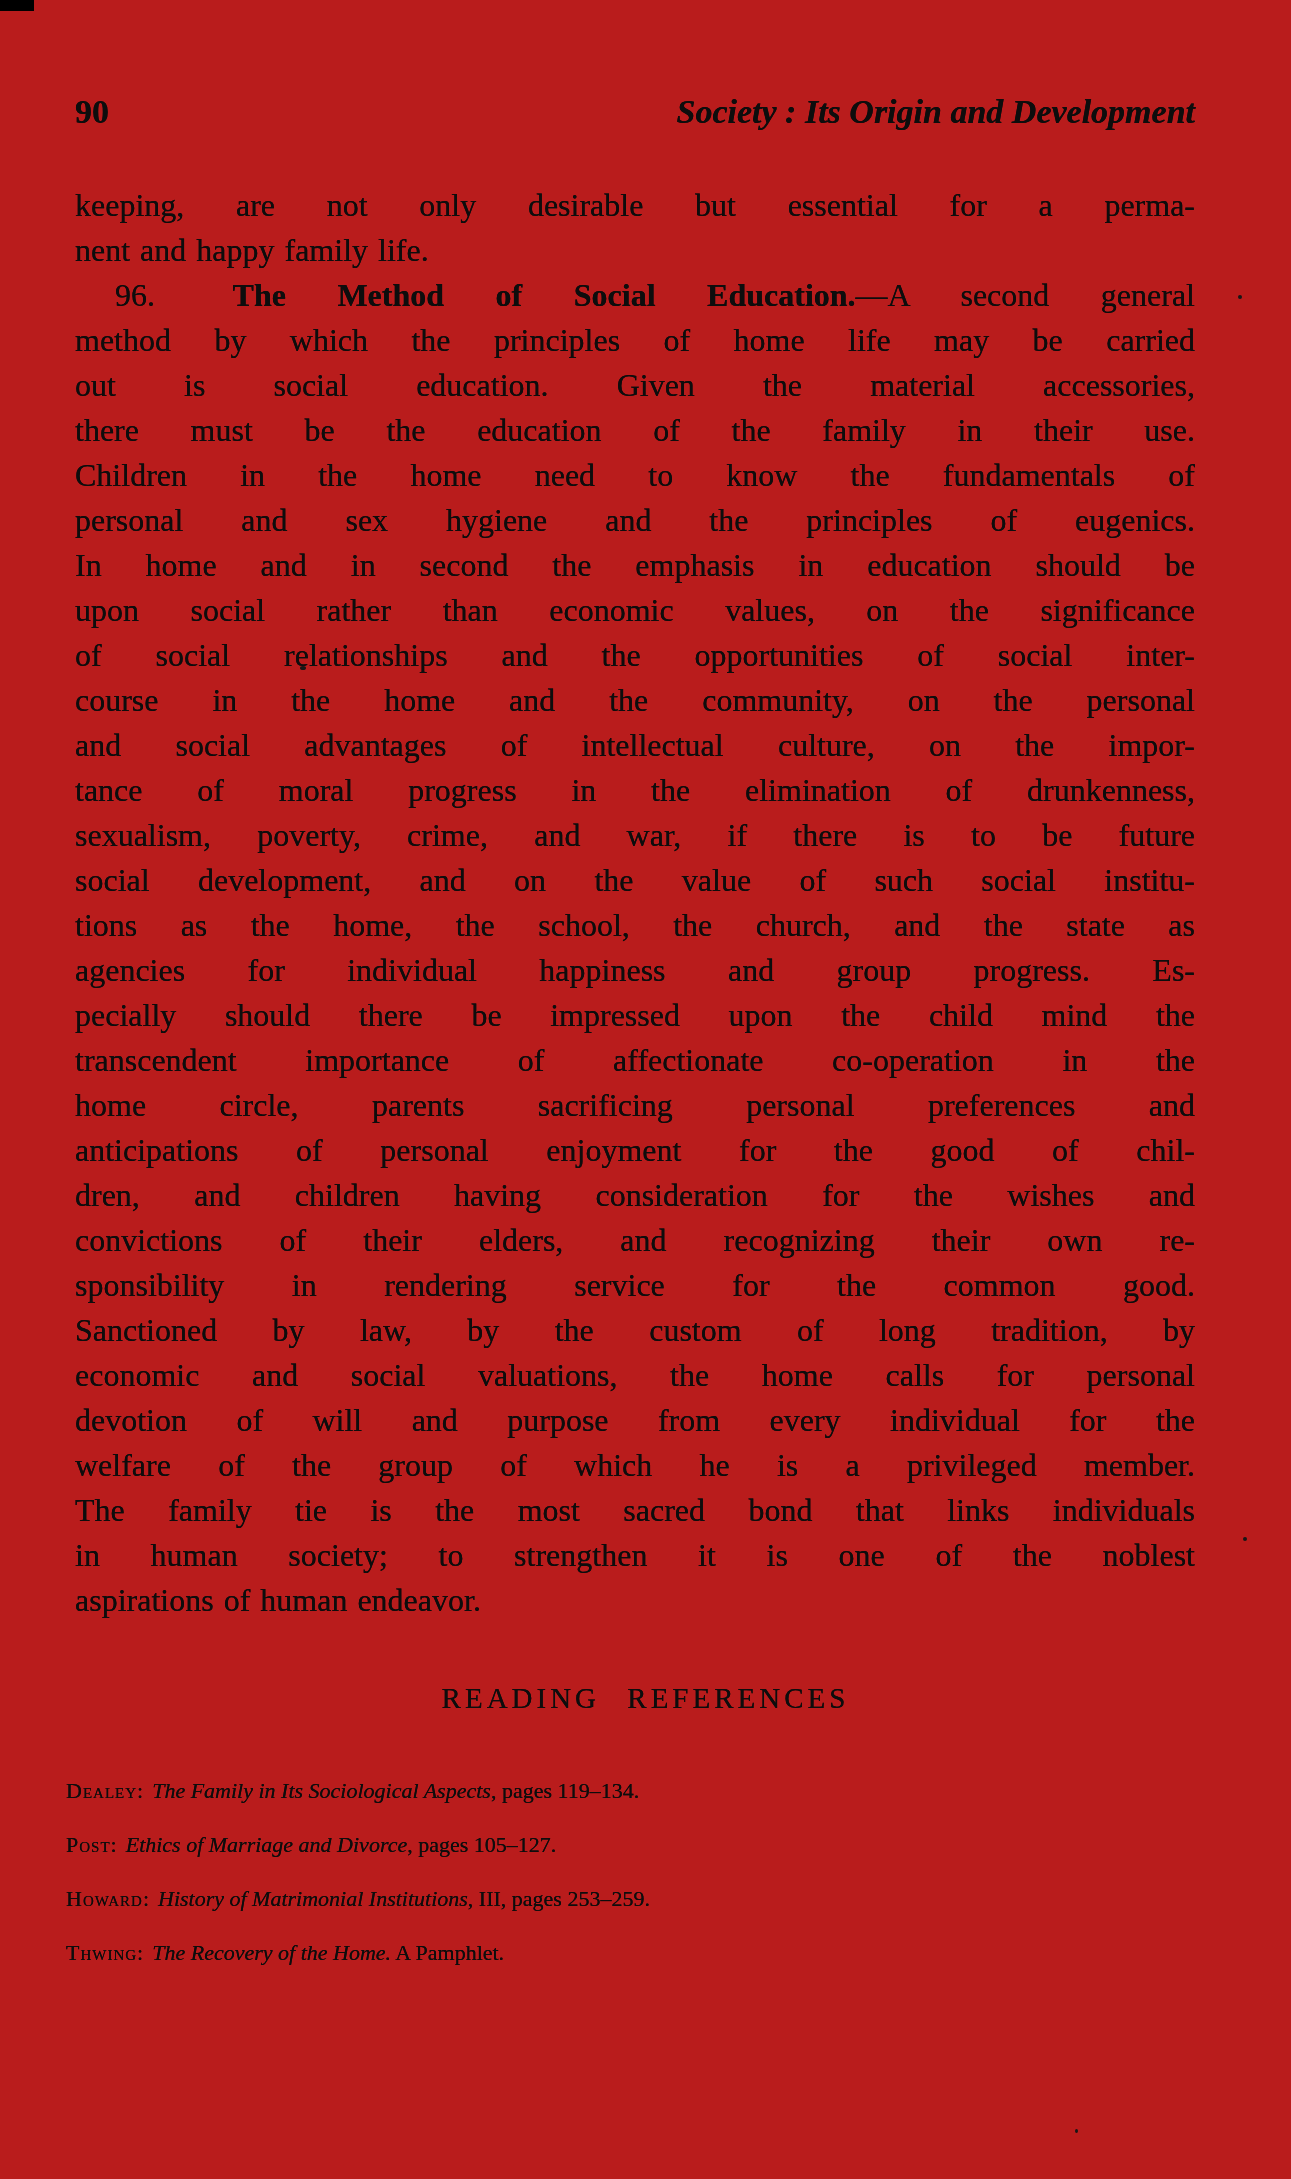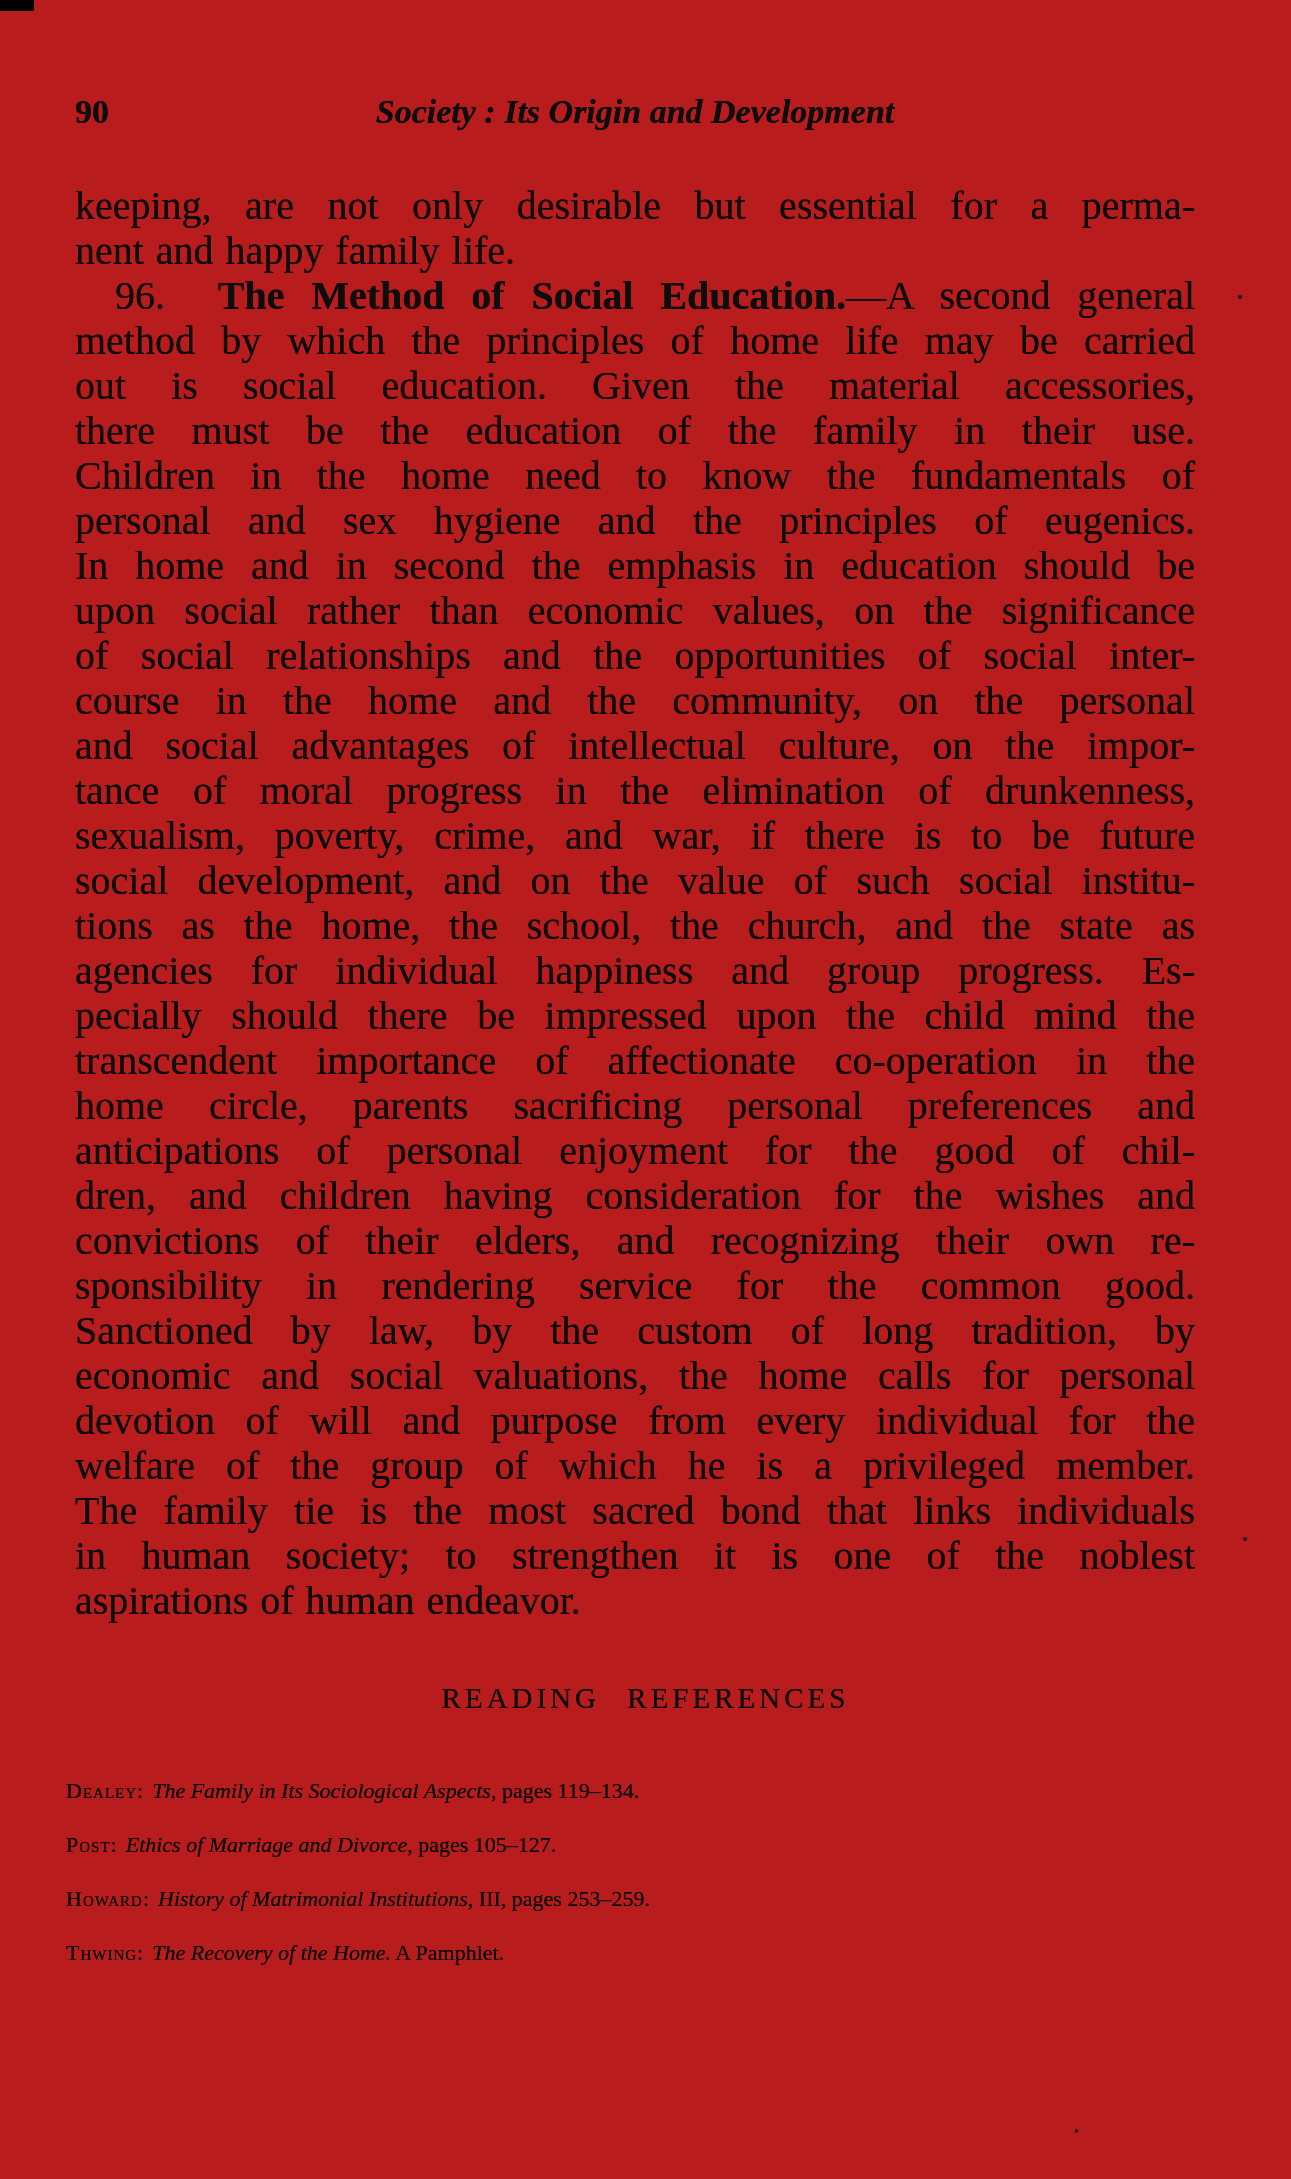--- a/index.html
+++ b/index.html
@@ -31,32 +31,32 @@
   .page-num {
     position: absolute;
     left: 0;
     top: 0;
     font-weight: bold;
   }
   .running-title {
     position: absolute;
     left: 0;
     right: 0;
-    text-align: center;
+    text-align: right;
     font-style: italic;
     font-weight: bold;
   }
 
   
   .body-text {
     position: absolute;
     top: 183px;
     left: 75px;
     width: 1120px;
-    font-size: 40px;
+    font-size: 32px;
     line-height: 45px;
     word-spacing: 2px;
   }
   .line {
     text-align: justify;
     text-align-last: justify;
   }
   .para .line:last-child {
     text-align-last: left; 
   }

